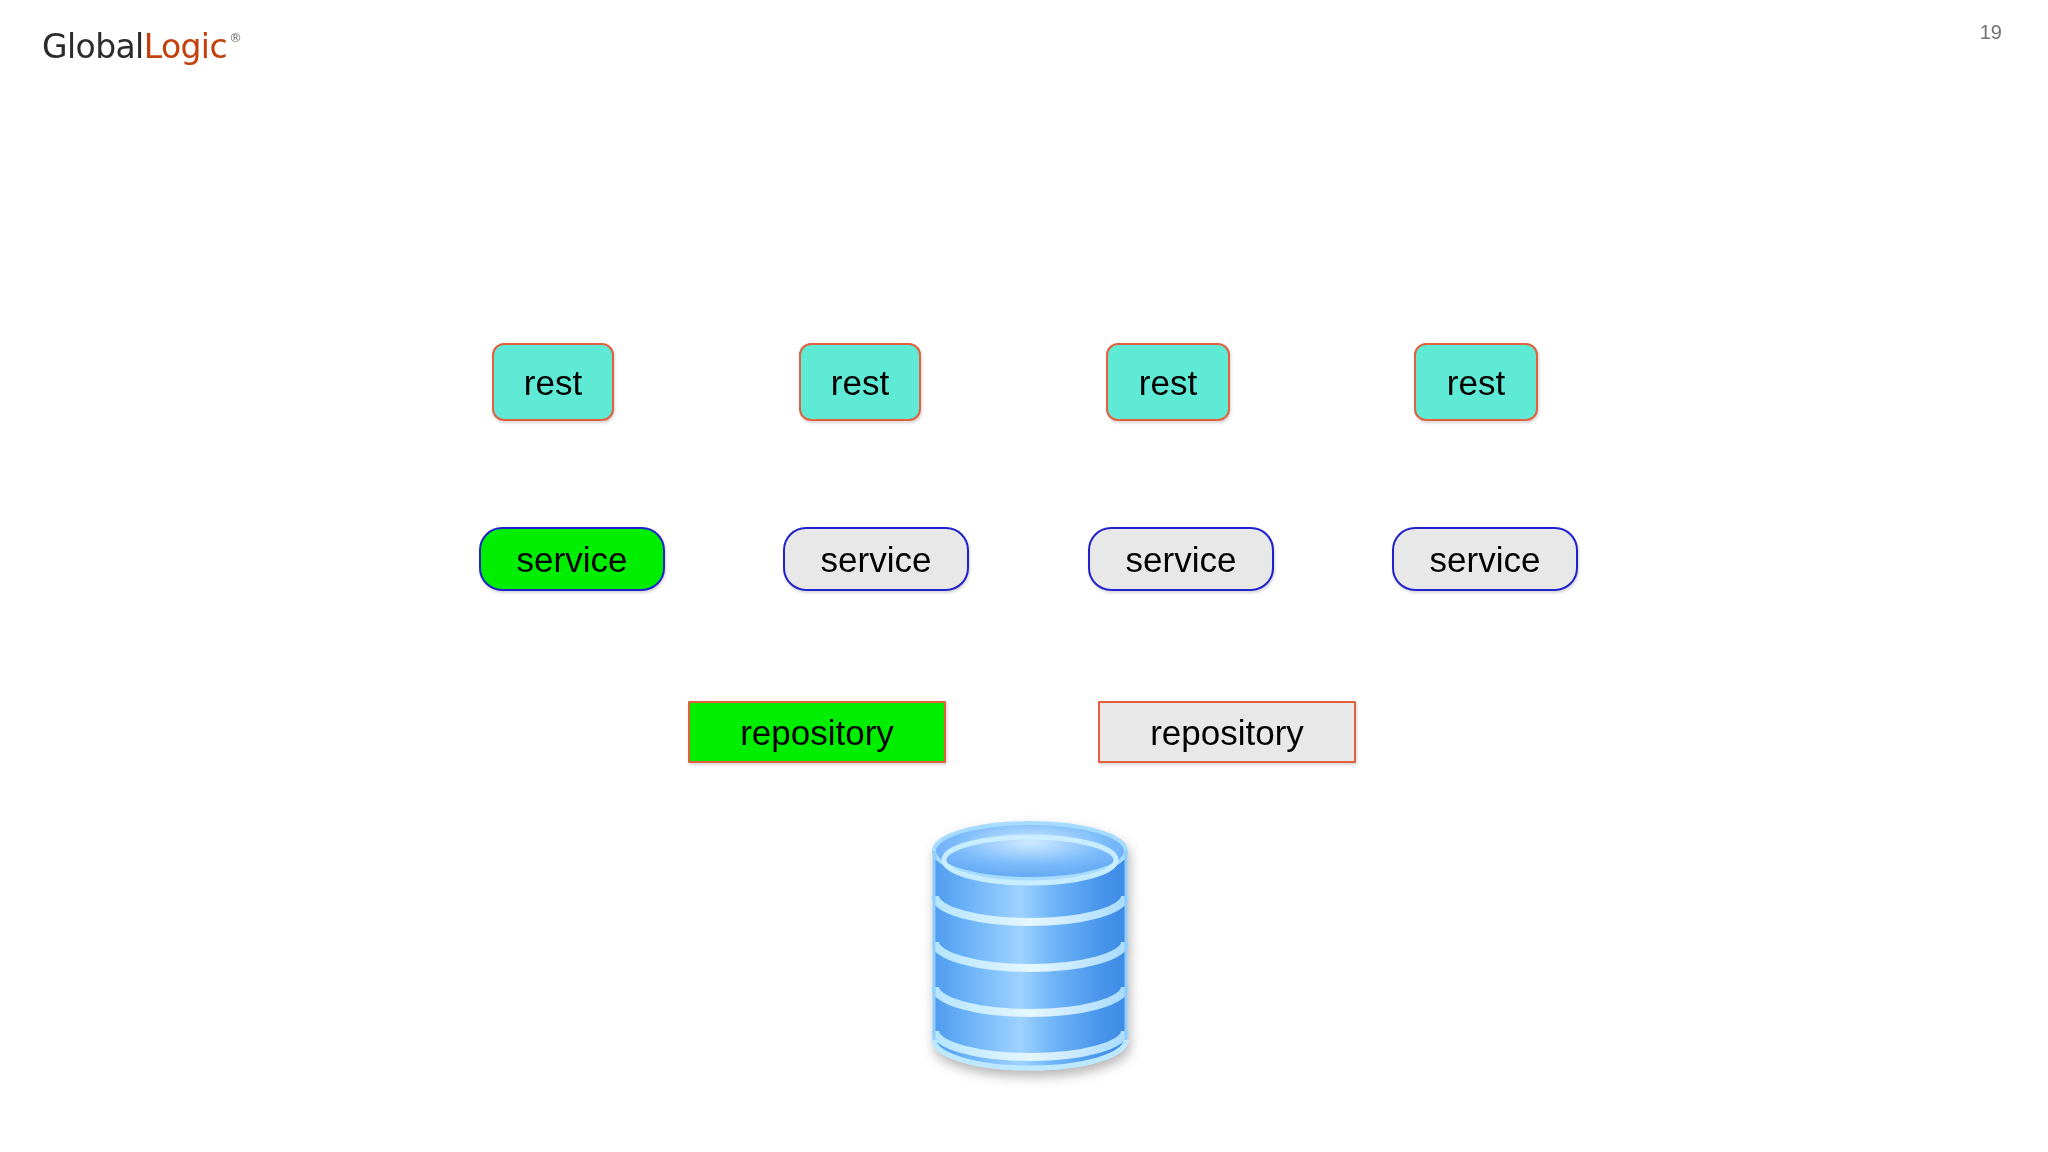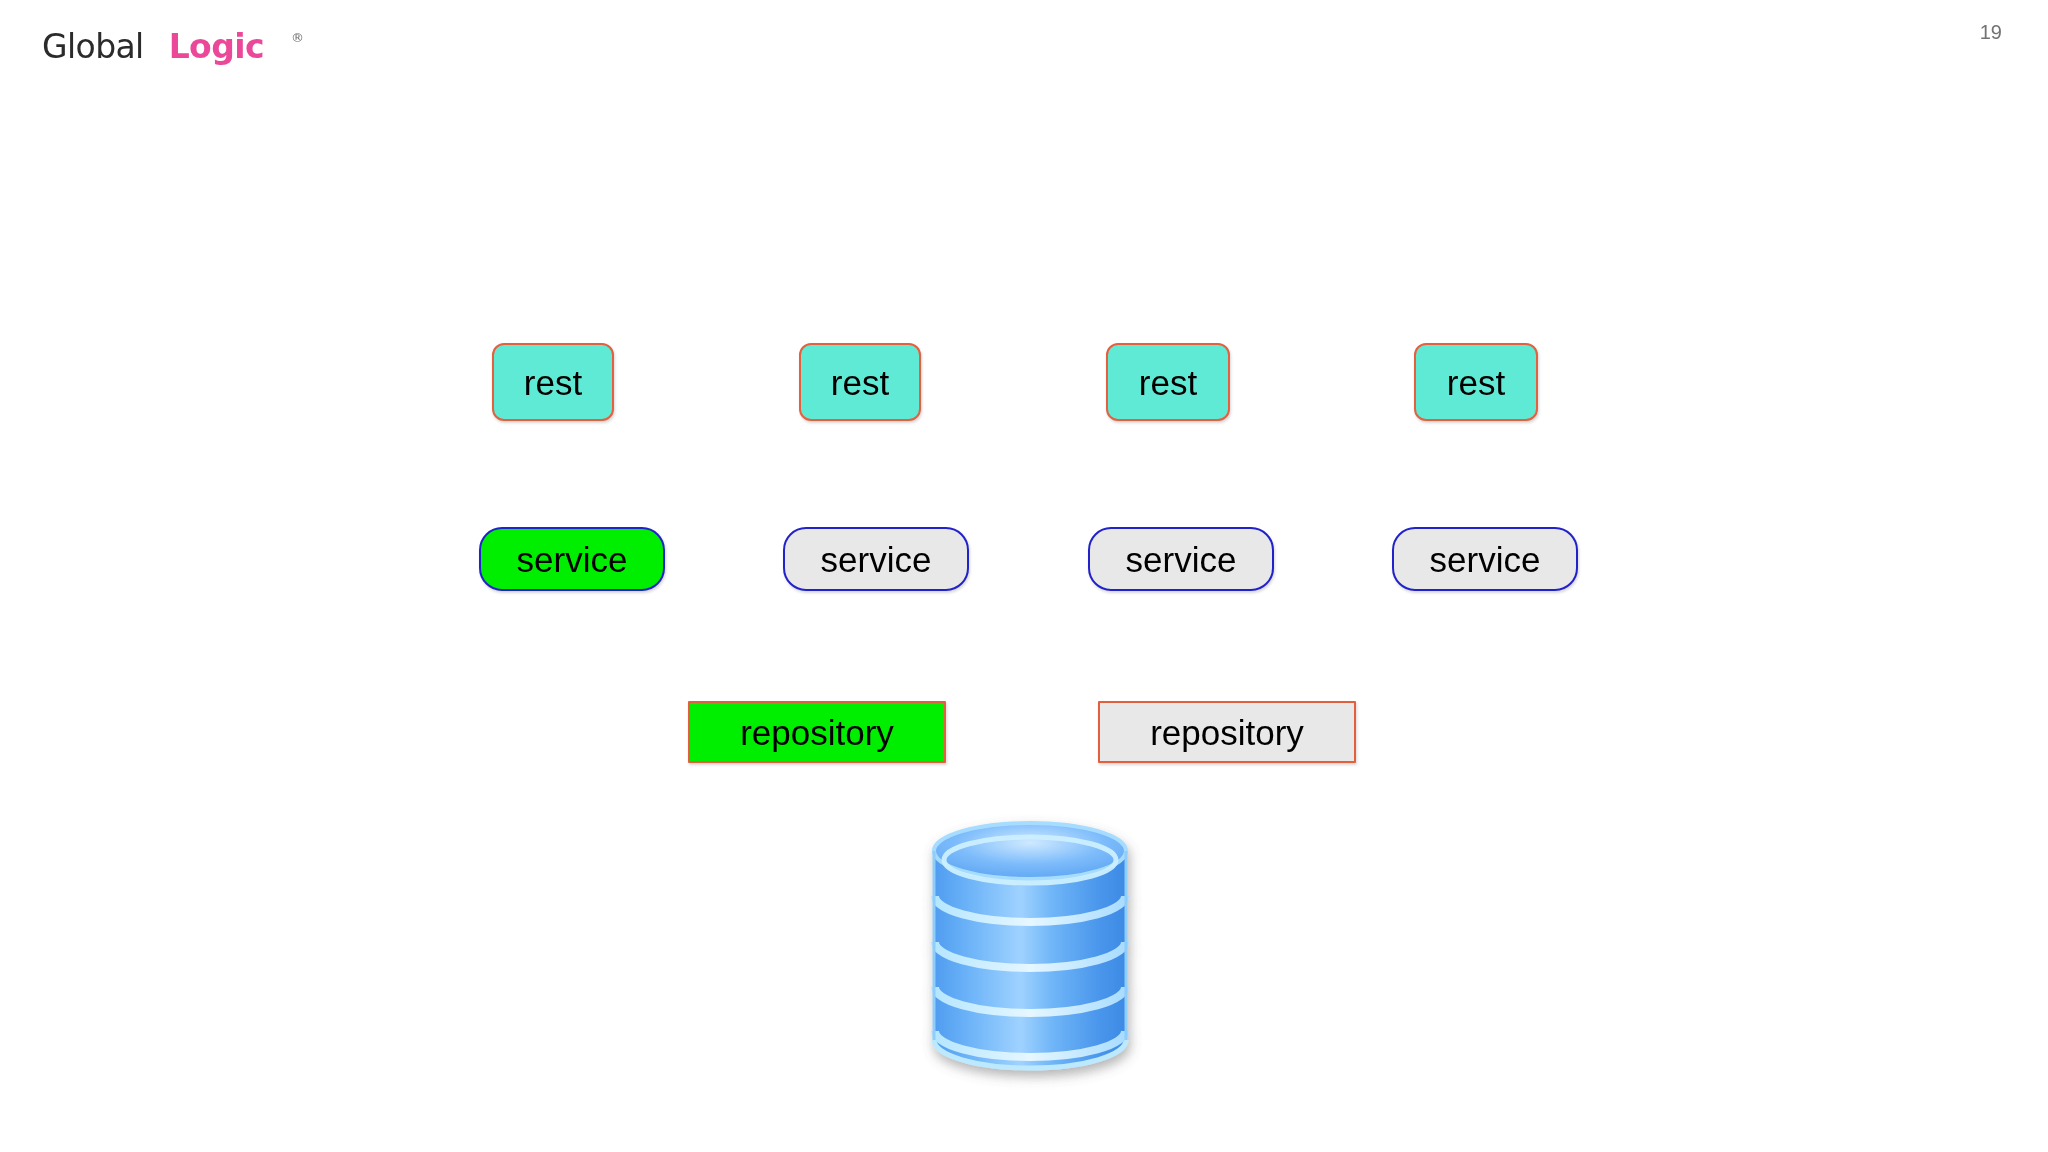--- a/index.html
+++ b/index.html
@@ -26,35 +26,34 @@
 
   .brand-logo {
     position: absolute;
     left: 42px;
     top: 27px;
     height: 44px;
     display: flex;
     align-items: baseline;
     white-space: nowrap;
     user-select: none;
-    gap: 25px;
   }
   .brand-logo .logo-global {
     font-family: "DejaVu Sans", sans-serif;
     font-size: 33px;
     font-weight: 400;
     letter-spacing: -0.6px;
     color: #2b2b2b;
   }
   .brand-logo .logo-logic {
     font-family: "DejaVu Sans", sans-serif;
     font-size: 33px;
-    font-weight: 700;
+    font-weight: 400;
     letter-spacing: -0.6px;
-    color: #ec4899;
+    color: #c2410c;
   }
   .brand-logo .logo-tm {
     font-family: "DejaVu Sans", sans-serif;
     font-size: 13px;
     color: #6d6d6d;
     position: relative;
     top: -16px;
     left: 2px;
   }
 

